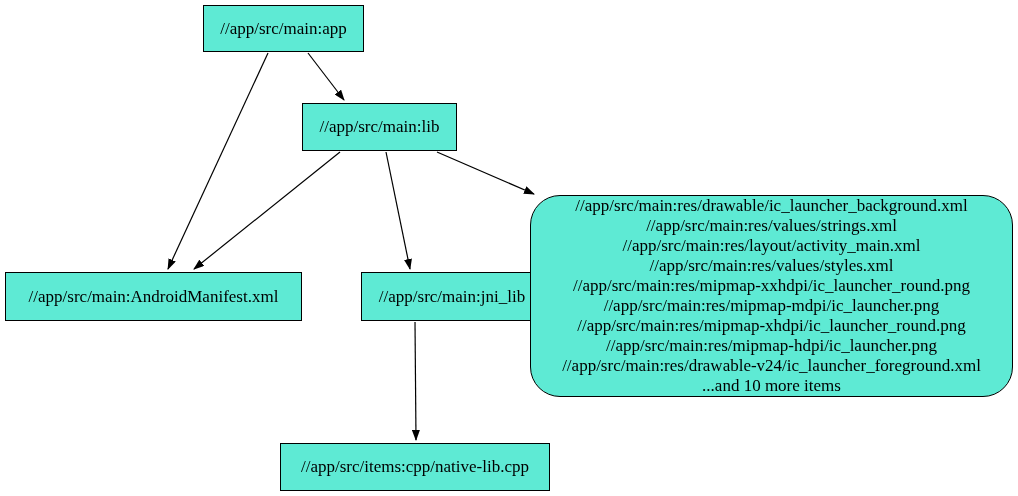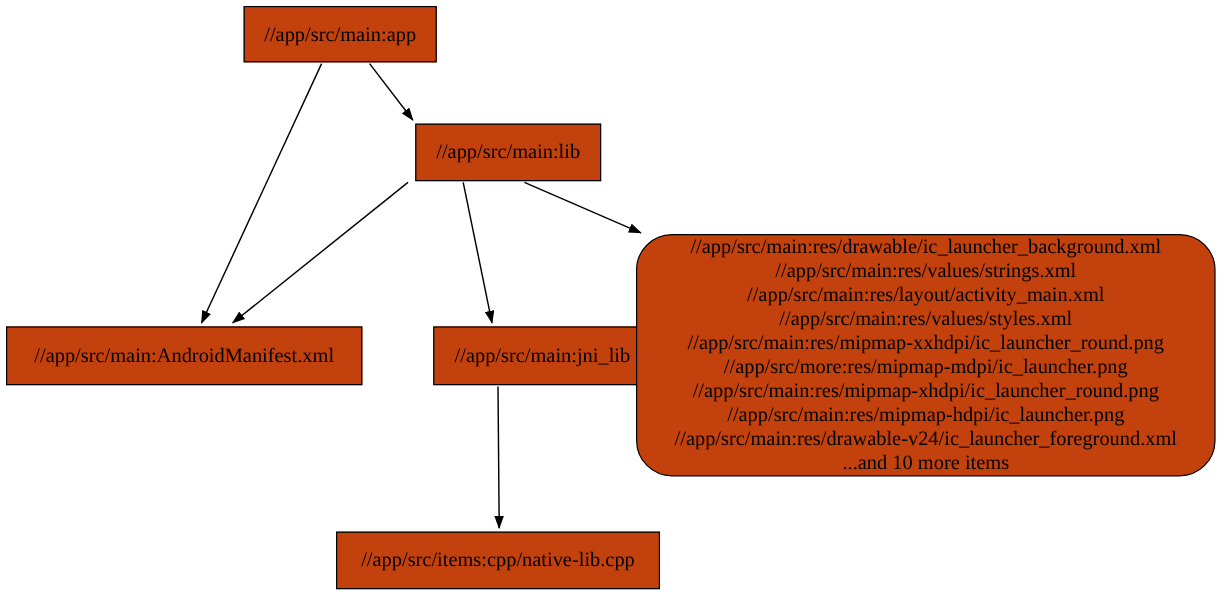--- a/index.html
+++ b/index.html
@@ -15,30 +15,30 @@
   }
   .edges {
     position: absolute;
     left: 0; top: 0;
     width: 1018px; height: 496px;
   }
   .edges line { stroke: #000000; stroke-width: 1.2; }
   .node {
     position: absolute;
     border: 1px solid #000000;
-    background: #c2410c;
+    background: #5eead4;
     display: flex;
     align-items: center;
     justify-content: center;
     font-size: 17px;
     white-space: nowrap;
     text-align: center;
   }
   .node-app          { left: 203px; top: 5px;   width: 161px; height: 47px; }
-  .node-lib          { left: 302px; top: 103px; width: 155px; height: 48px; margin-left: 44px; }
+  .node-lib          { left: 302px; top: 103px; width: 155px; height: 48px; }
   .node-manifest     { left: 5px;   top: 272px; width: 297px; height: 49px; align-items: center; }
   .node-jni          { left: 325px; top: 272px; width: 182px; height: 49px; margin-left: 36px; }
   .node-resources    { left: 530px; top: 195px; width: 483px; height: 202px;
                        flex-direction: column; line-height: 20px; border-radius: 30px; }
   .node-native       { left: 280px; top: 443px; width: 270px; height: 48px; }
 </style>
 </head>
 <body>
 
 <div class="canvas">
@@ -72,21 +72,21 @@
   <div class="node node-jni">
     <span>//app/src/main:jni_lib</span>
   </div>
 
   <div class="node node-resources">
     <div>//app/src/main:res/drawable/ic_launcher_background.xml</div>
     <div>//app/src/main:res/values/strings.xml</div>
     <div>//app/src/main:res/layout/activity_main.xml</div>
     <div>//app/src/main:res/values/styles.xml</div>
     <div>//app/src/main:res/mipmap-xxhdpi/ic_launcher_round.png</div>
-    <div>//app/src/more:res/mipmap-mdpi/ic_launcher.png</div>
+    <div>//app/src/main:res/mipmap-mdpi/ic_launcher.png</div>
     <div>//app/src/main:res/mipmap-xhdpi/ic_launcher_round.png</div>
     <div>//app/src/main:res/mipmap-hdpi/ic_launcher.png</div>
     <div>//app/src/main:res/drawable-v24/ic_launcher_foreground.xml</div>
     <div>...and 10 more items</div>
   </div>
 
   <div class="node node-native">
     <span>//app/src/items:cpp/native-lib.cpp</span>
   </div>
 

